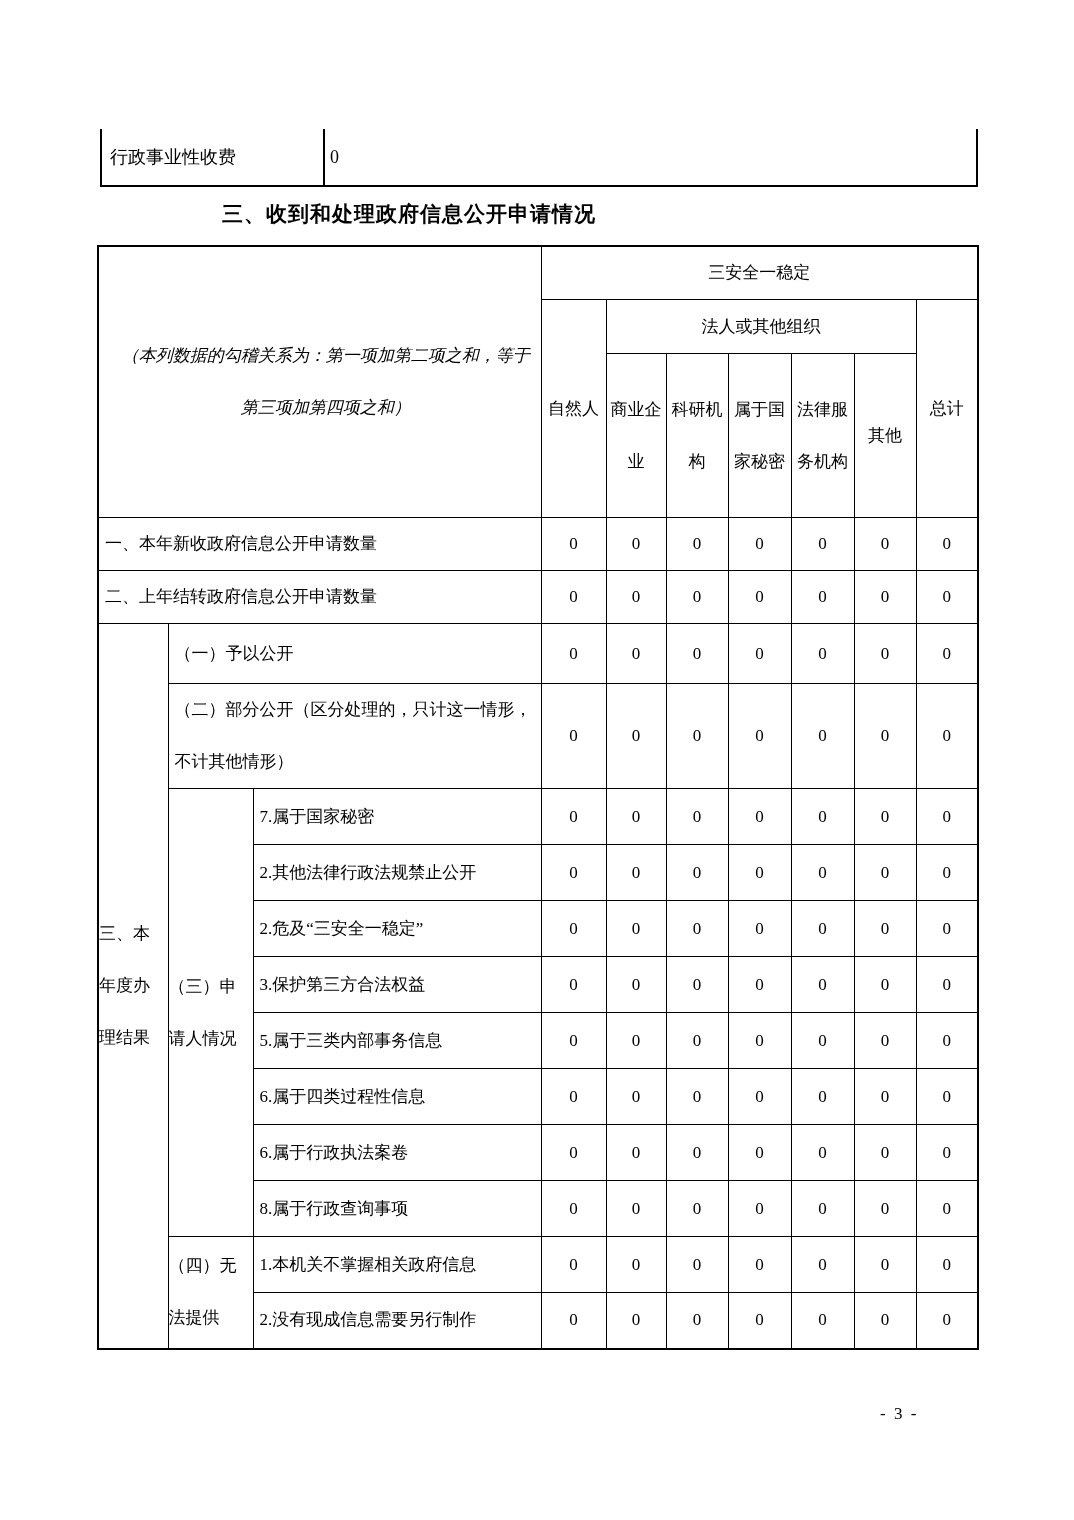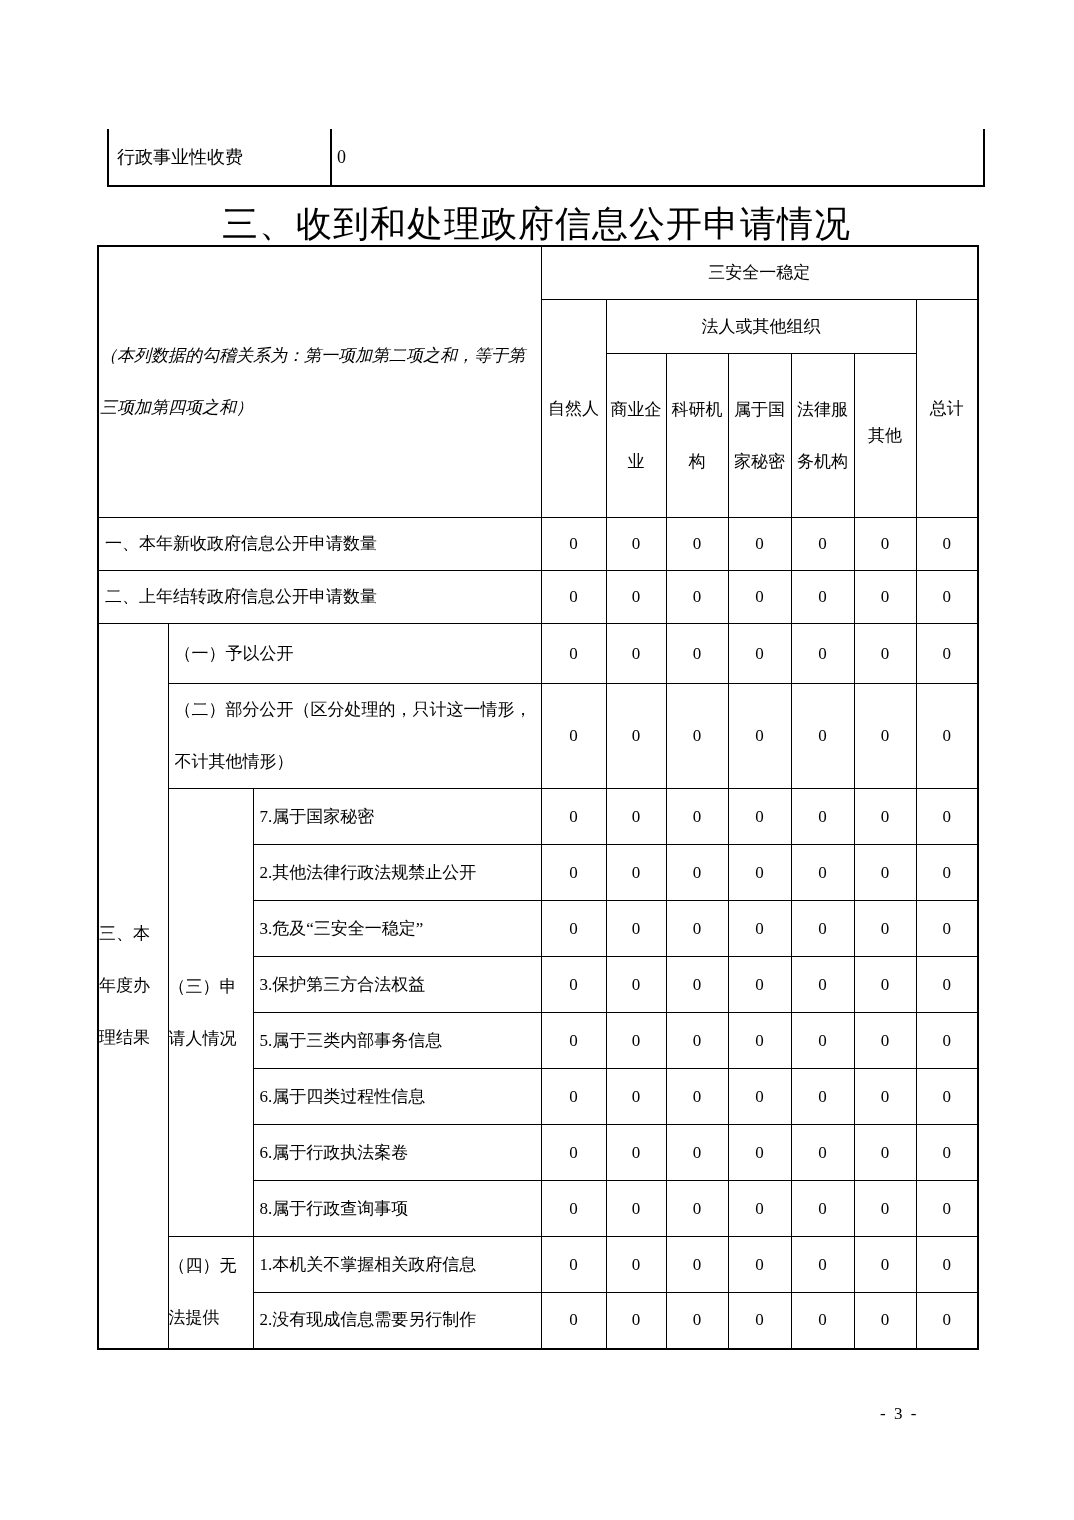--- a/index.html
+++ b/index.html
@@ -8,21 +8,21 @@
     width: 1074px;
     height: 1520px;
     background: #ffffff;
     font-family: "Liberation Serif", "DejaVu Serif", serif;
     color: #000;
   }
 
   
   .top-fragment {
     position: absolute;
-    left: 107px; top: 129px;
+    left: 100px; top: 129px;
     width: 878px; height: 58px;
     border-left: 2px solid #000;
     border-right: 2px solid #000;
     border-bottom: 2px solid #000;
     display: flex;
     box-sizing: border-box;
   }
   .top-fragment .cell {
     display: flex;
     align-items: center;
@@ -31,22 +31,22 @@
   }
   .top-fragment .cell.label { width: 221px; padding-left: 8px; }
   .top-fragment .cell.value { flex: 1; border-left: 2px solid #000; padding-left: 5px; }
 
   
   .section-title {
     position: absolute;
     left: 222px; top: 200px;
     margin: 0;
     font-family: "Liberation Sans", "DejaVu Sans", sans-serif;
-    font-weight: normal;
-    font-size: 36px;
+    font-weight: bold;
+    font-size: 21px;
     letter-spacing: 1px;
     white-space: nowrap;
   }
 
   
   table.main {
     position: absolute;
     left: 97px; top: 245px;
     width: 880px;
     border-collapse: collapse;
@@ -58,22 +58,22 @@
     font-size: 17px;
     line-height: 52px;
     padding: 0;
     box-sizing: border-box;
     vertical-align: middle;
     overflow: hidden;
   }
   table.main td.hdr { text-align: center; }
   table.main td.note {
     font-style: italic;
-    text-align: left;
-    padding: 0 10px 0 1px;
+    text-align: center;
+    padding: 0 10px 0 22px;
   }
   table.main td.lbl { text-align: left; padding-left: 6px; padding-right: 4px; margin-left: 20px; }
   table.main td.vlbl { text-align: left; padding-left: 0; padding-right: 4px; }
   table.main td.num { text-align: center; font-size: 17px; }
 
   tr.h1 { height: 53px; }
   tr.h2 { height: 54px; }
   tr.h3 { height: 164px; }
   tr.std { height: 53px; }
   tr.r1a { height: 60px; }
@@ -189,21 +189,21 @@
         <td class="lbl">2.其他法律行政法规禁止公开</td>
       <td class="num">0</td>
           <td class="num">0</td>
           <td class="num">0</td>
           <td class="num">0</td>
           <td class="num">0</td>
           <td class="num">0</td>
           <td class="num">0</td>
         </tr>
       <tr class="item">
-        <td class="lbl">3.危及“三安全一稳定”</td>
+        <td class="lbl">2.危及“三安全一稳定”</td>
       <td class="num">0</td>
           <td class="num">0</td>
           <td class="num">0</td>
           <td class="num">0</td>
           <td class="num">0</td>
           <td class="num">0</td>
           <td class="num">0</td>
         </tr>
       <tr class="item">
         <td class="lbl">3.保护第三方合法权益</td>

